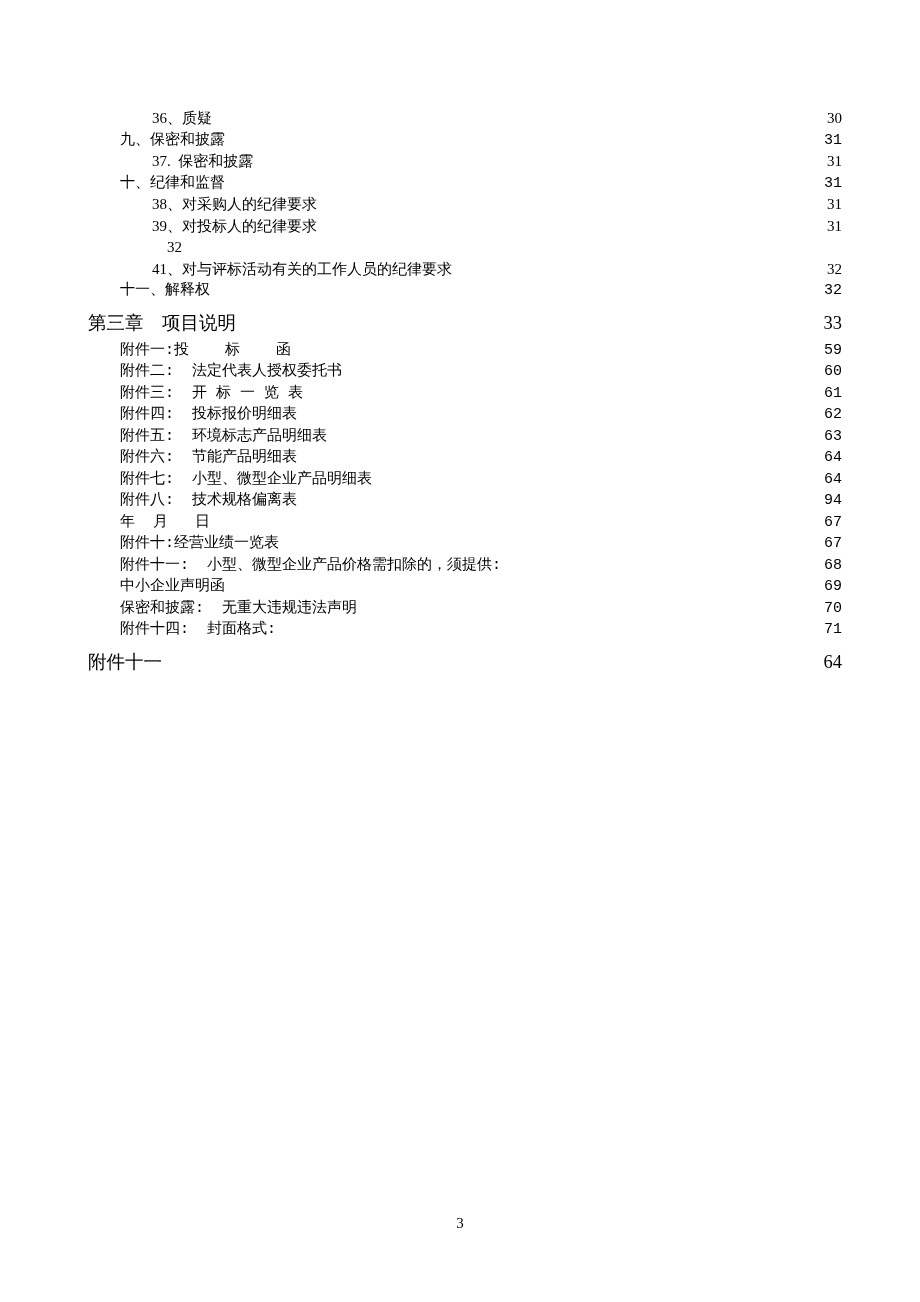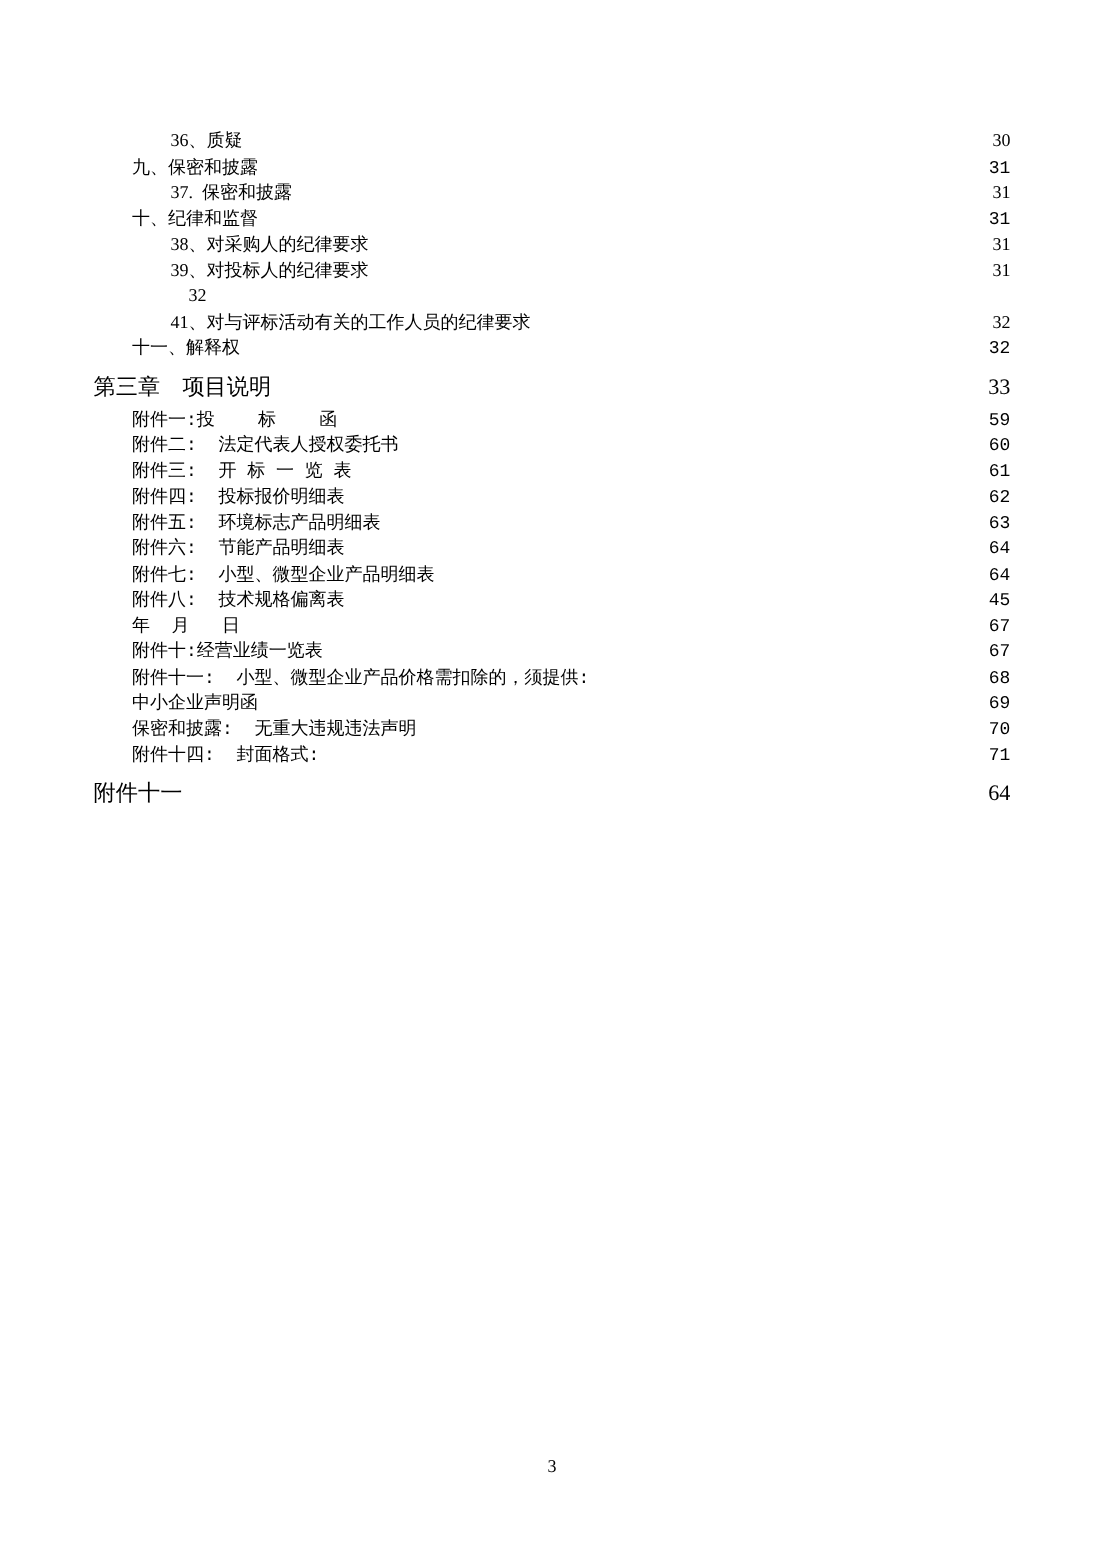--- a/index.html
+++ b/index.html
@@ -17,20 +17,21 @@
     }
     .page {
       padding: 108px 78px 0 78px;
     }
     .toc-entry {
       display: flex;
       justify-content: space-between;
       align-items: center;
       line-height: 21.5px;
       font-size: 15px;
+      margin-left: 10px;
     }
     .indent-0 { padding-left: 0; }
     .indent-1 { padding-left: 32px; font-family: Liberation Mono, monospace; }
     .indent-2 { padding-left: 64px; }
     .chapter {
       font-size: 18.5px;
       margin-top: 9px;
       margin-bottom: 5px;
       line-height: 24px;
     }
@@ -122,21 +123,21 @@
       <div class="toc-entry indent-1">
         <span class="label">附件六:  节能产品明细表</span>
         <span class="page-num">64</span>
       </div>
       <div class="toc-entry indent-1">
         <span class="label">附件七:  小型、微型企业产品明细表</span>
         <span class="page-num">64</span>
       </div>
       <div class="toc-entry indent-1">
         <span class="label">附件八:  技术规格偏离表</span>
-        <span class="page-num">45</span>
+        <span class="page-num">94</span>
       </div>
       <div class="toc-entry indent-1">
         <span class="label">年  月   日</span>
         <span class="page-num">67</span>
       </div>
       <div class="toc-entry indent-1">
         <span class="label">附件十:经营业绩一览表</span>
         <span class="page-num">67</span>
       </div>
       <div class="toc-entry indent-1">

